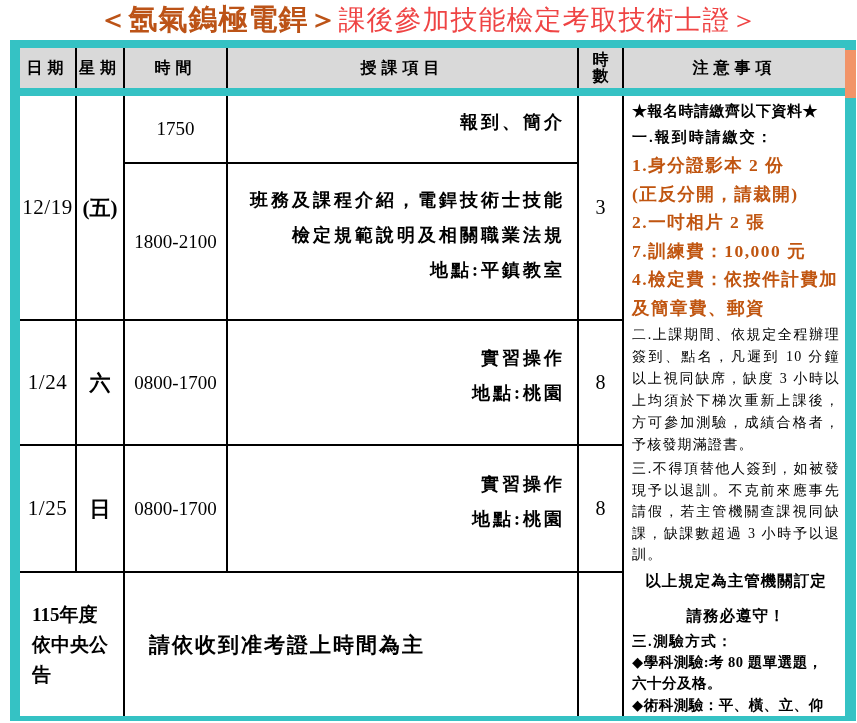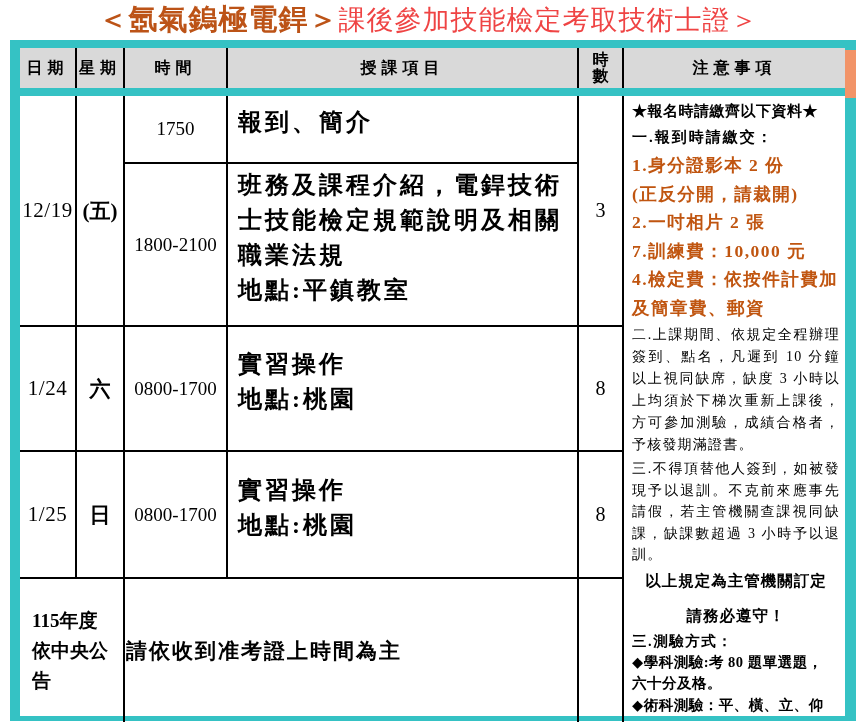--- a/index.html
+++ b/index.html
@@ -29,26 +29,26 @@
     text-align: center; vertical-align: middle; }
   .hdr-hours { font-size: 15px; line-height: 16px; letter-spacing: 0 !important; }
   .teal-div { height: 8px; background: #35c2c4; width: 100%; }
 
   
   .body-table td { vertical-align: middle; }
   td.c-center { text-align: center; }
   td.c-date { font-size: 21px; letter-spacing: 0.5px; }
   td.c-week { font-size: 21px; font-weight: 700; }
   td.c-time { font-size: 19px; text-align: center; }
-  td.c-subj { font-size: 24px; font-weight: 700; padding: 4px 12px 17px 10px;
-    letter-spacing: 3px; line-height: 37px; }
+  td.c-subj { font-size: 18px; font-weight: 700; padding: 4px 12px 17px 10px;
+    letter-spacing: 3px; line-height: 37px; text-align: right; }
   td.c-hours { font-size: 20px; text-align: center; }
   .subj-line { line-height: 35px; }
   td.c-r4date { font-size: 19px; font-weight: 700; padding-left: 12px; line-height: 30px; }
-  td.c-r4subj { font-size: 21px; font-weight: 700; padding-left: 1px; letter-spacing: 2px; border-radius: 15px; }
+  td.c-r4subj { font-size: 21px; font-weight: 700; padding-left: 24px; letter-spacing: 2px; border-radius: 15px; }
 
   
   td.c-notes { vertical-align: top; padding: 3px 5px 0 8px; }
   .n-star  { font-size: 15px; font-weight: 600; line-height: 25px; letter-spacing: 0.5px; }
   .n-intro { font-size: 15px; font-weight: 600; line-height: 27px; letter-spacing: 2px; }
   .n-item  { font-size: 17.5px; font-weight: 600; color: #c05510; line-height: 28.5px;
     letter-spacing: 1.5px; white-space: nowrap; }
   .n-para  { font-size: 14px; line-height: 22px; letter-spacing: 1.2px;
     text-align: justify; margin-top: 2px; }
   .n-para3 { line-height: 21.5px; }

